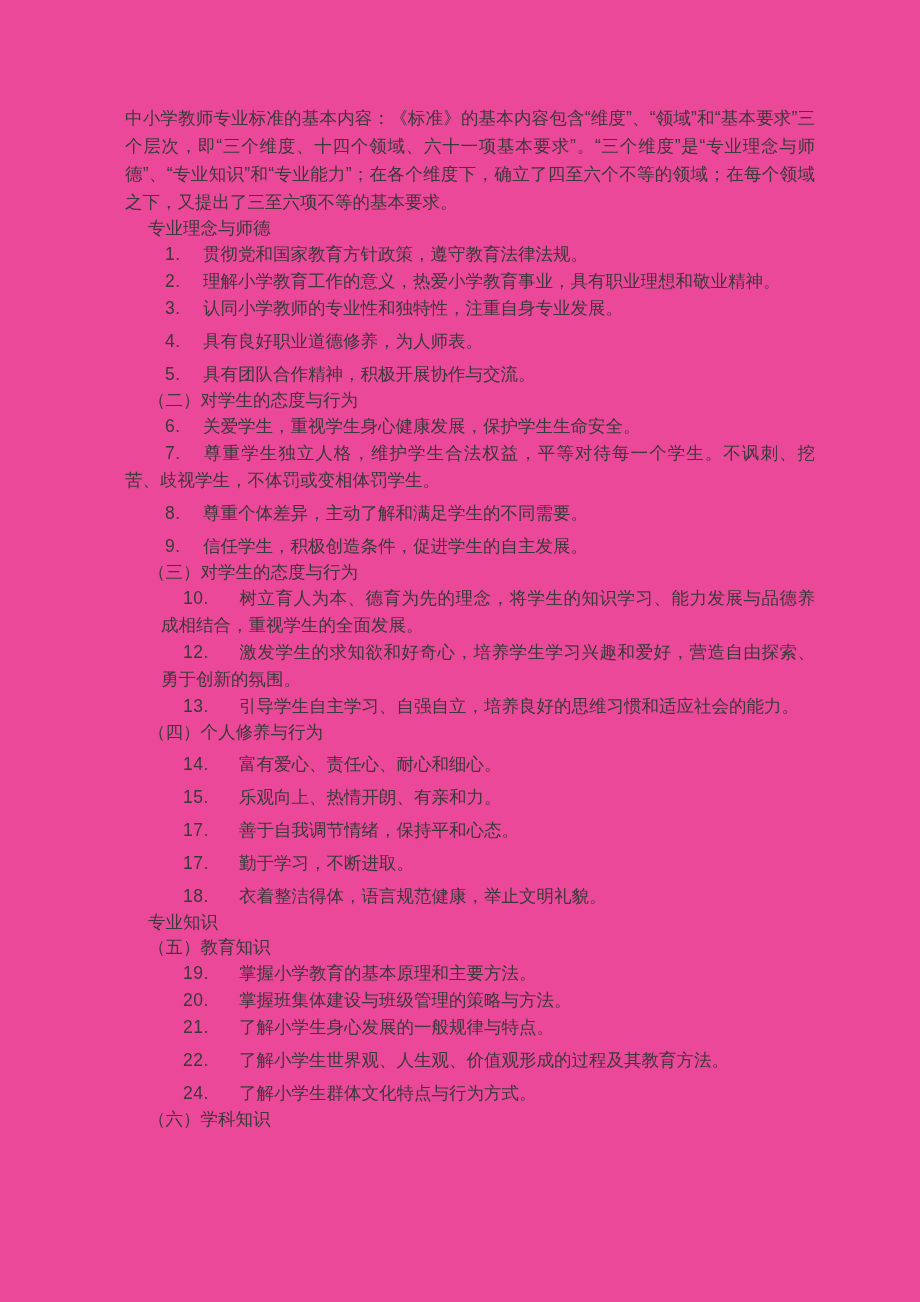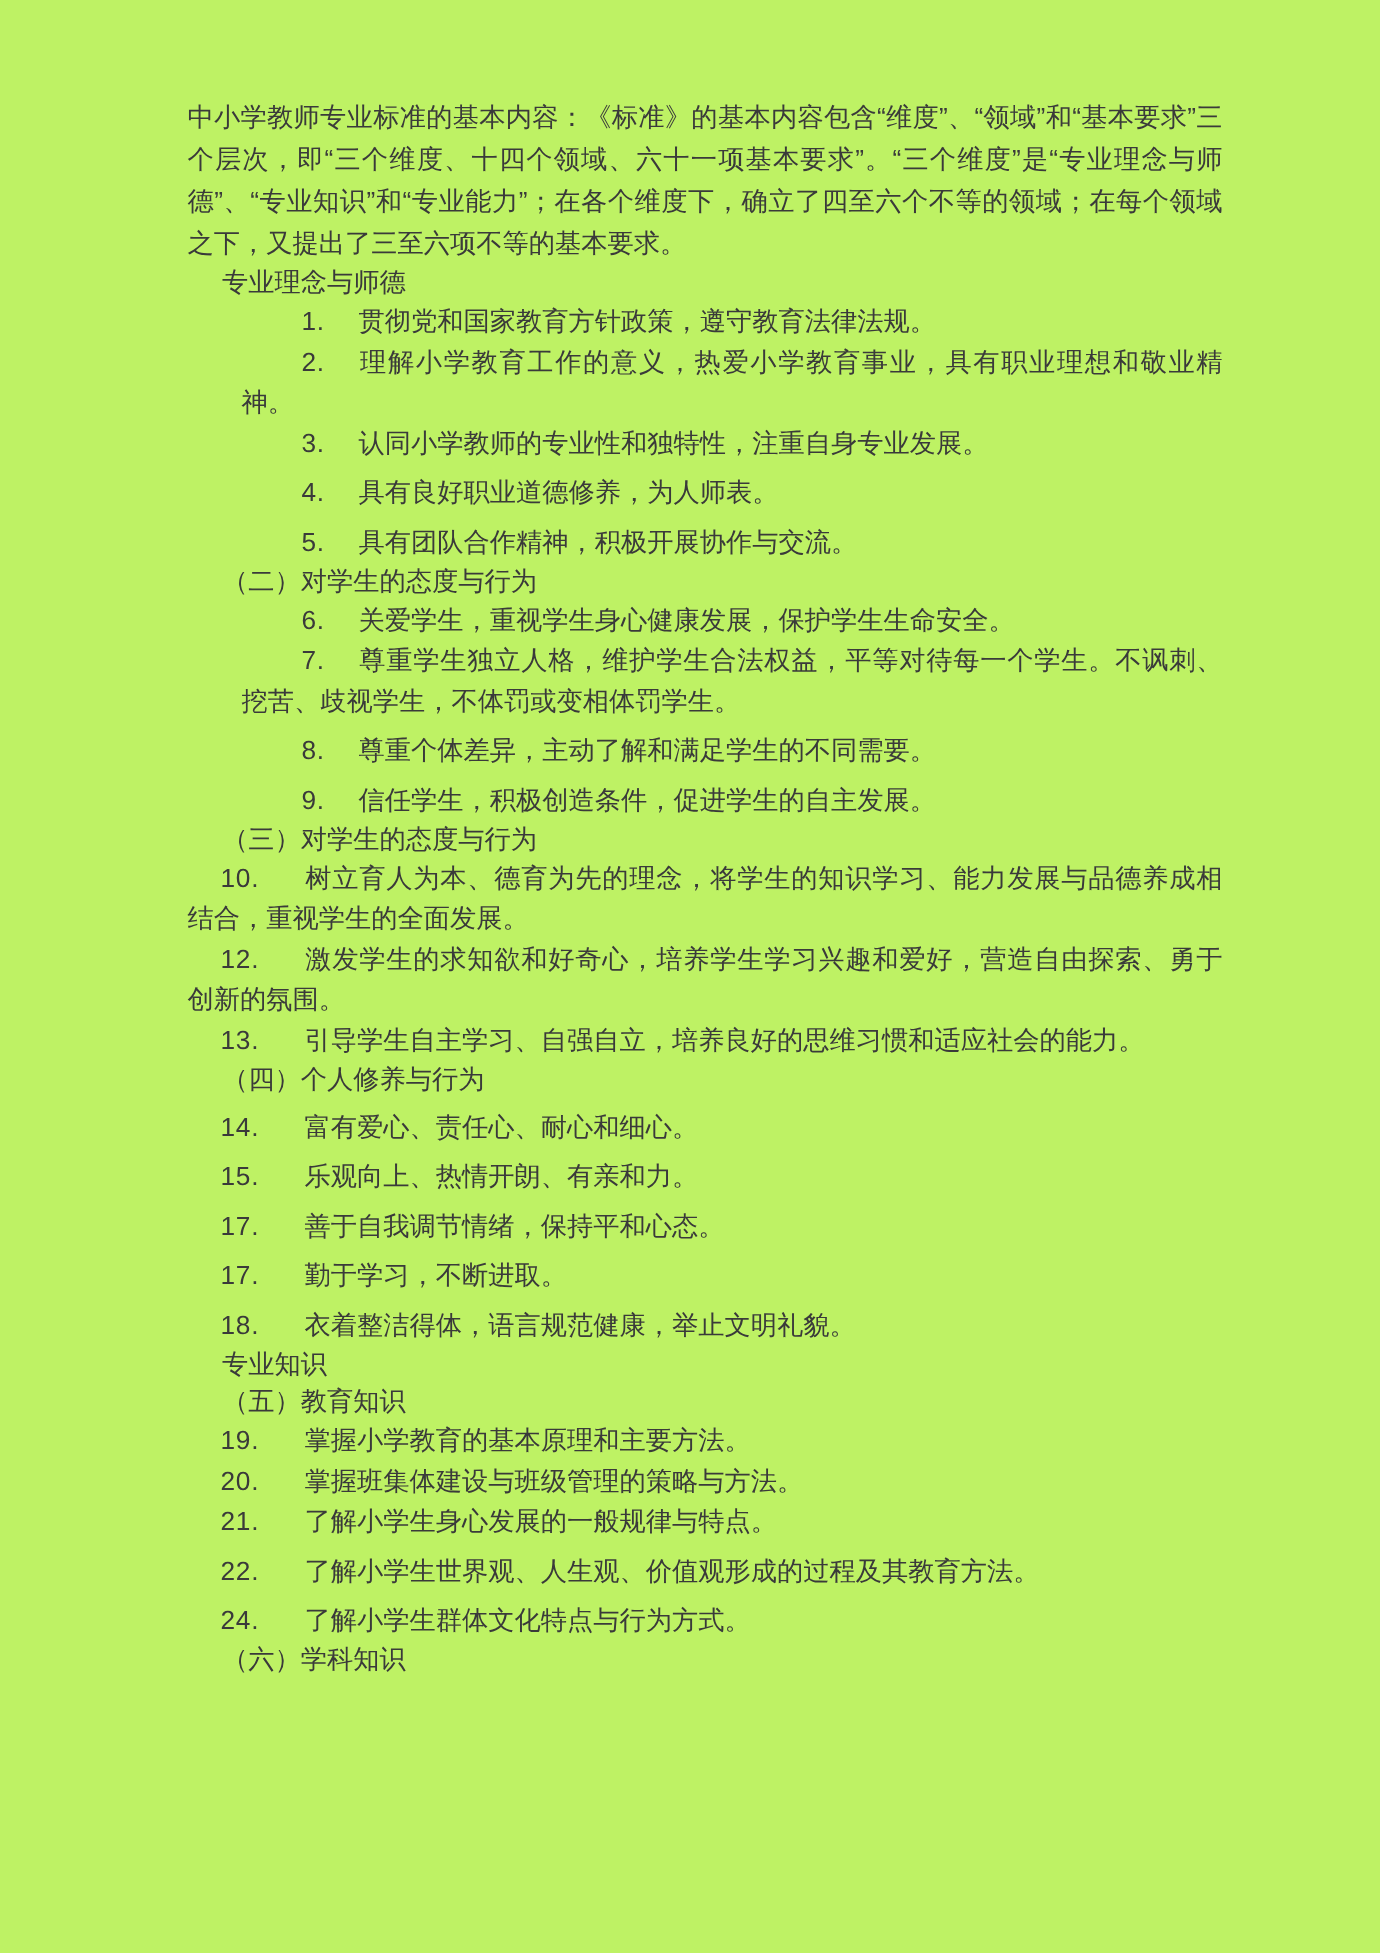--- a/index.html
+++ b/index.html
@@ -8,22 +8,22 @@
     height: 1302px;
     background: #ffffff;
     font-family: "Liberation Sans", sans-serif;
     color: #3a3a3a;
     overflow: hidden;
   }
   .page {
     box-sizing: border-box;
     width: 920px;
     height: 1302px;
-    padding: 64px 105px 0 125px;
-    background: #bef264;
+    padding: 104px 105px 0 125px;
+    background: #ec4899;
   }
   .intro {
     margin: 0;
     font-size: 17.5px;
     line-height: 28px;
     text-align: justify;
   }
   .dim-title, .heading {
     font-size: 17.5px;
     line-height: 25px;
@@ -33,23 +33,23 @@
   .item {
     font-size: 17.5px;
     line-height: 27px;
     text-align: justify;
   }
   .item .num {
     display: inline-block;
     text-indent: 0;
     letter-spacing: 0.5px;
   }
-  .item.sd { text-indent: 40px; margin-left: 36px; }
+  .item.sd { text-indent: 40px; }
   .item.sd .num { width: 38px; }
-  .item.dd { text-indent: 22px; }
+  .item.dd { text-indent: 22px; margin-left: 36px; }
   .item.dd .num { width: 56px; }
   .spaced { margin-top: 6px; }
 </style>
 </head>
 <body>
 
 <div class="page">
 
   <p class="intro">中小学教师专业标准的基本内容：《标准》的基本内容包含“维度”、“领域”和“基本要求”三个层次，即“三个维度、十四个领域、六十一项基本要求”。“三个维度”是“专业理念与师德”、“专业知识”和“专业能力”；在各个维度下，确立了四至六个不等的领域；在每个领域之下，又提出了三至六项不等的基本要求。</p>
 

